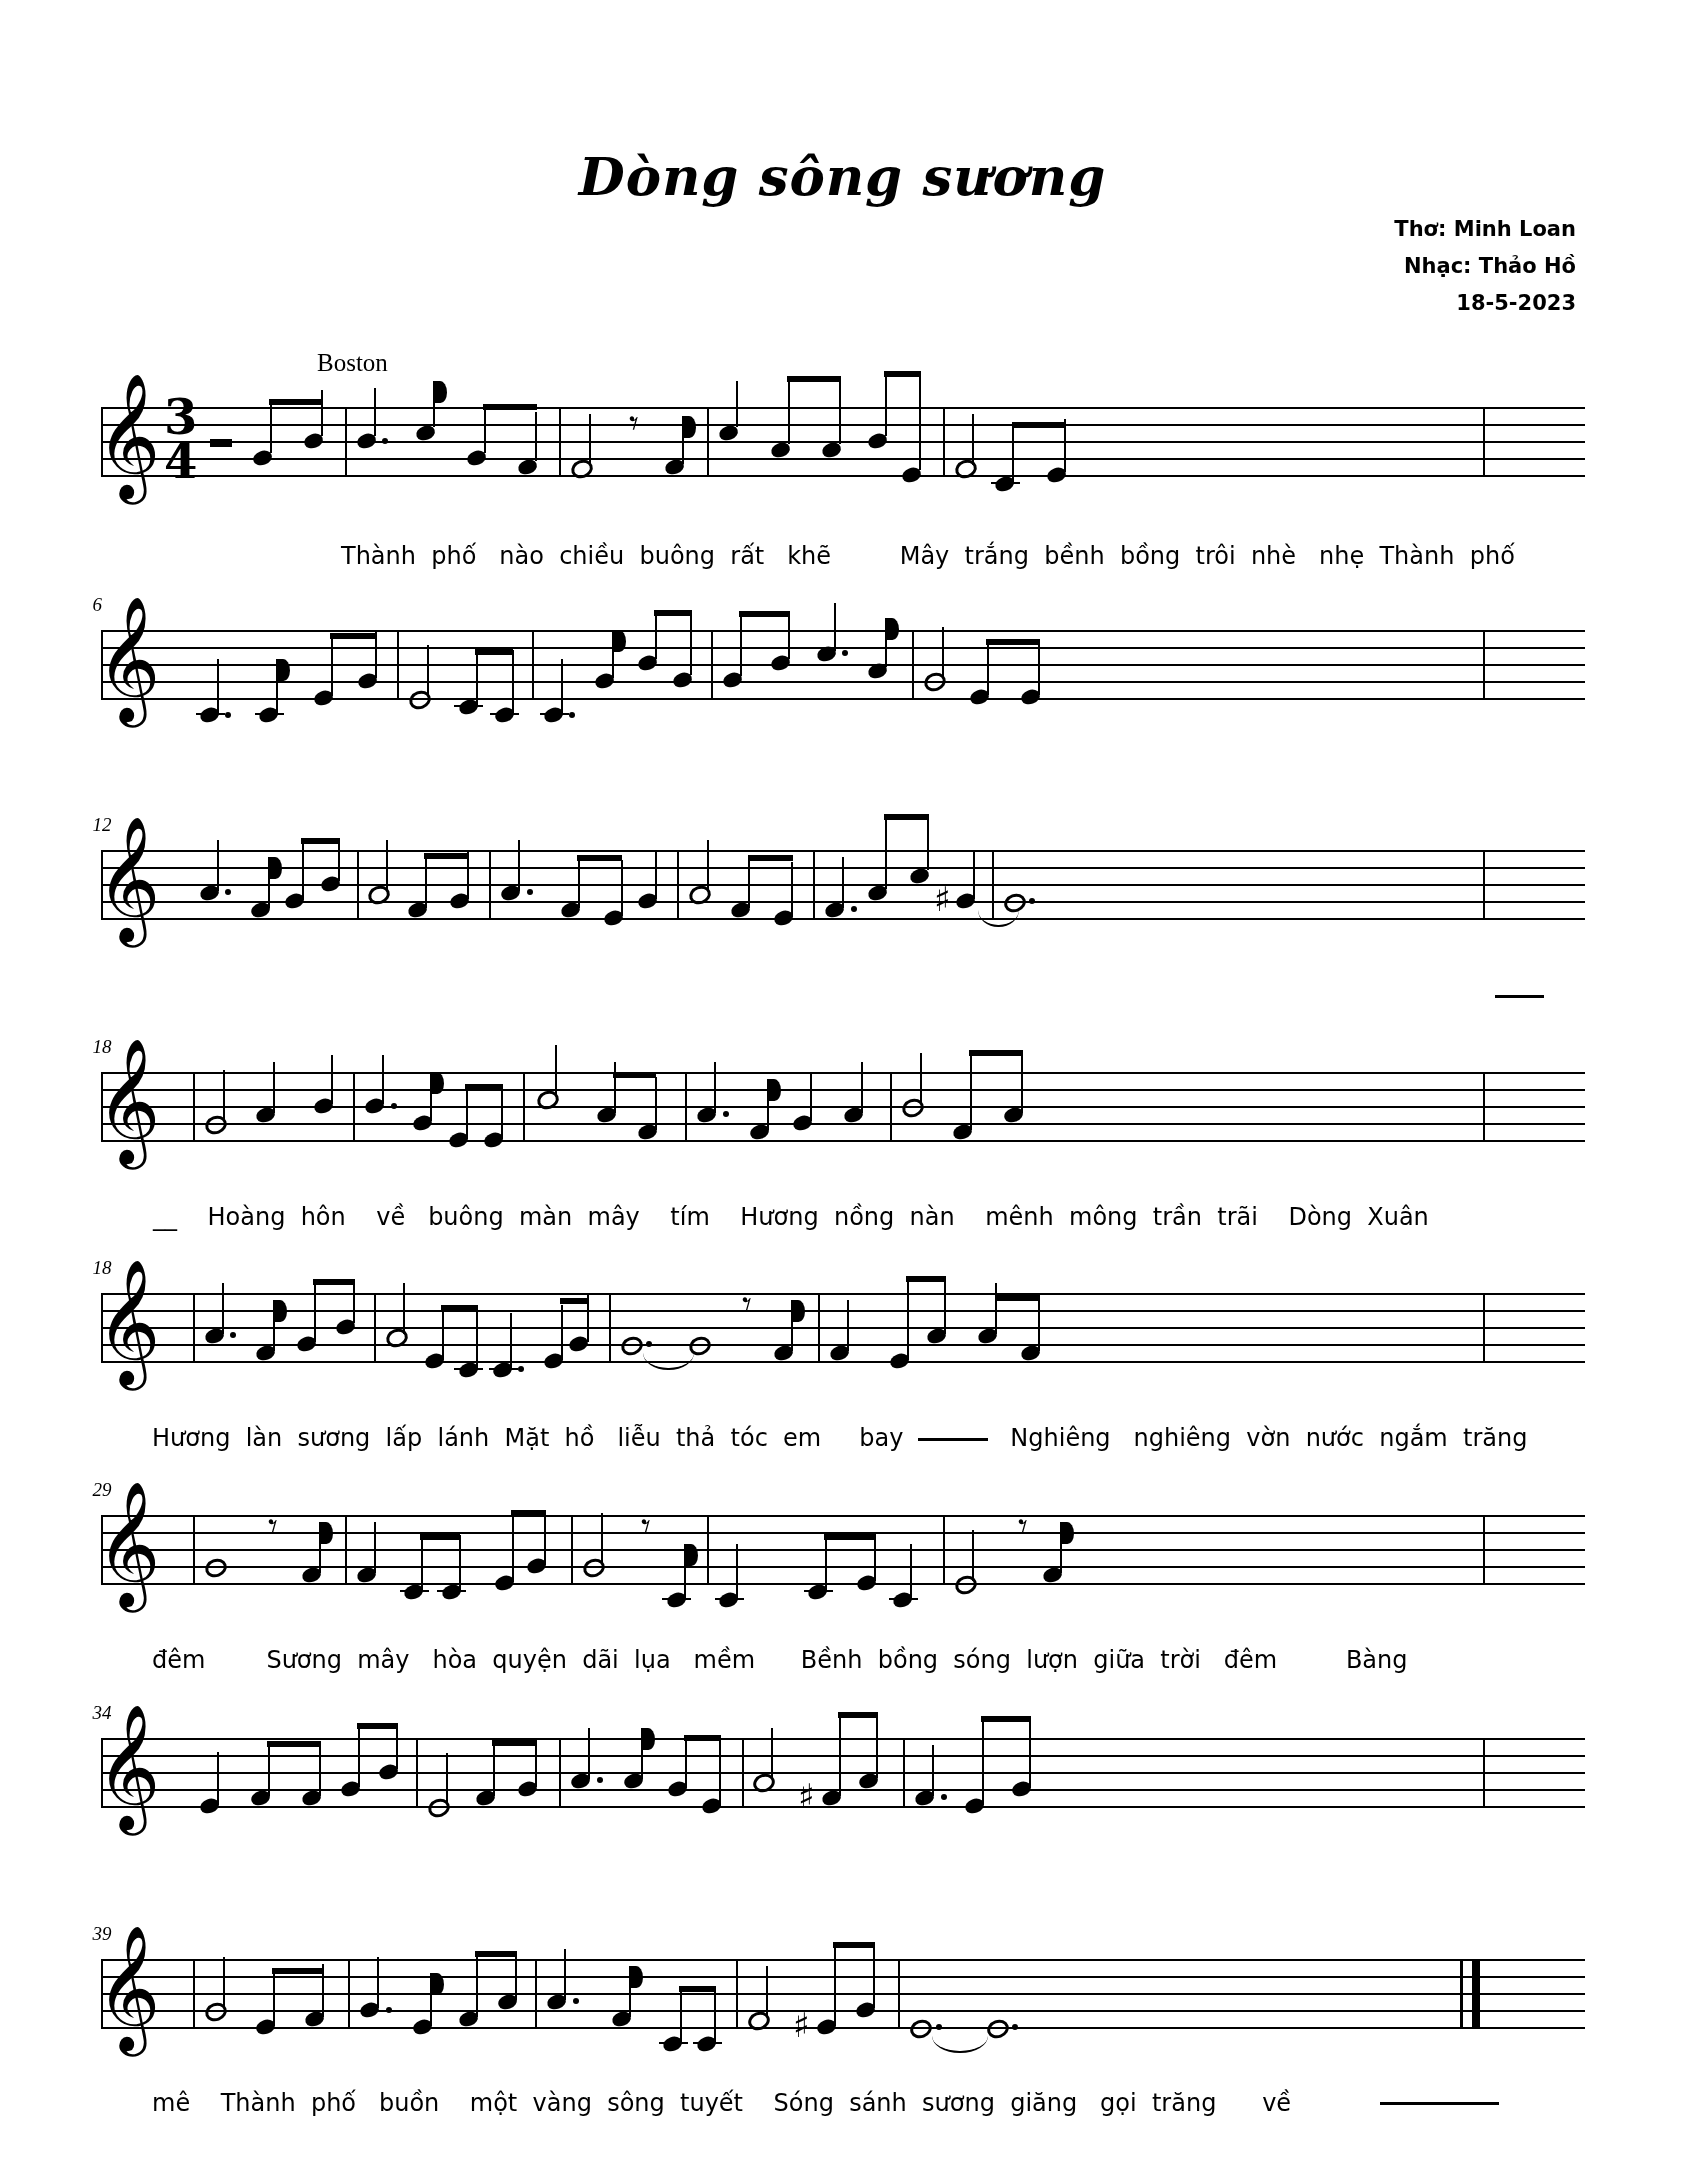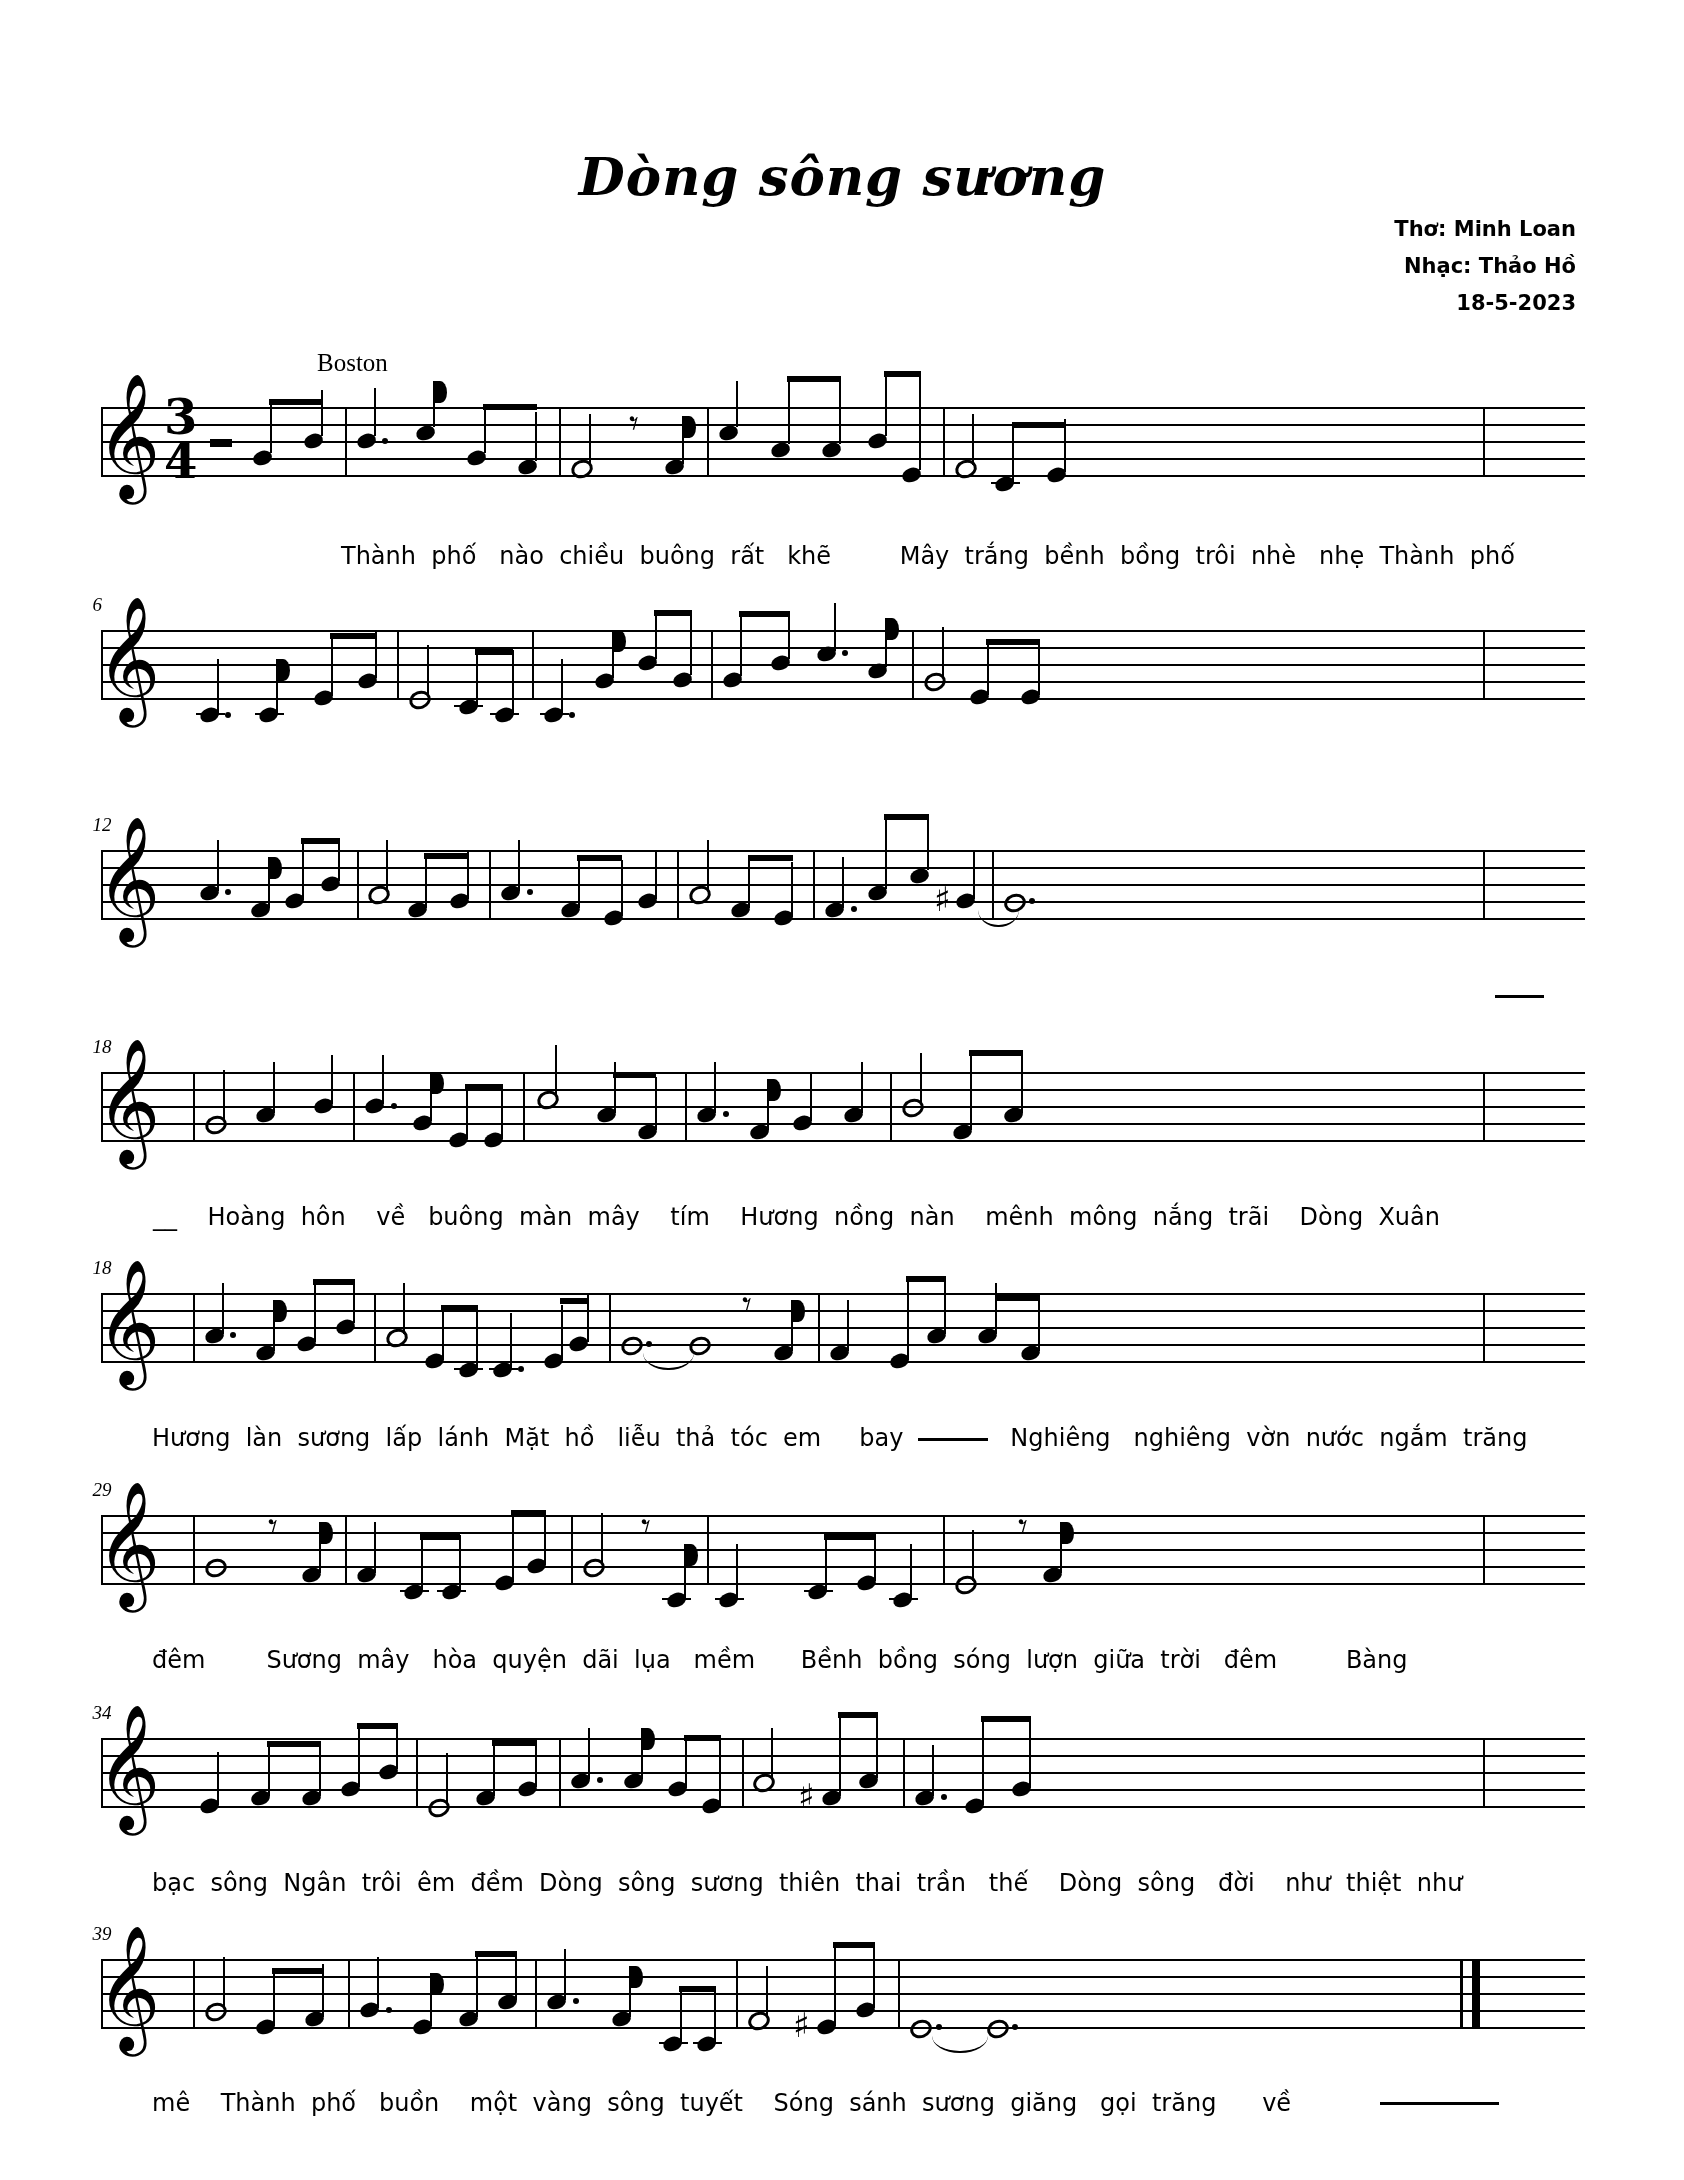--- a/index.html
+++ b/index.html
@@ -523,21 +523,21 @@
       <div class="stem" style="left:819px; top:-19px; height:51px;"></div>
       <div class="note" style="left:852px; top:53px;"></div>
       <div class="stem" style="left:869px; top:-20.4px; height:78px;"></div>
       <div class="note" style="left:903px; top:36px;"></div>
       <div class="stem" style="left:920px; top:-22px; height:63px;"></div>
       <div class="beam" style="left:868px; top:-22px; width:54px;"></div>
 
       <div class="barline" style="left:1382px;"></div>
     </div>
   </div>
-  <div class="lyrics" style="top:1203px; left:153px;">__    Hoàng  hôn    về   buông  màn  mây    tím    Hương  nồng  nàn    mênh  mông  nắng  trãi    Dòng  Xuân</div>
+  <div class="lyrics" style="top:1203px; left:153px;">__    Hoàng  hôn    về   buông  màn  mây    tím    Hương  nồng  nàn    mênh  mông  trần  trãi    Dòng  Xuân</div>
 
   <div class="system" style="top:1293px;">
     <div class="measure-num" style="left:-8.5px; top:-36px;">18</div>
     <div class="staff">
       <div class="line"></div>
       <div class="line"></div>
       <div class="line"></div>
       <div class="line"></div>
       <div class="line"></div>
 
@@ -751,21 +751,20 @@
       <div class="dot" style="left:840px; top:56px;"></div>
       <div class="note" style="left:864px; top:61px;"></div>
       <div class="stem" style="left:881px; top:-20.4px; height:87px;"></div>
       <div class="note" style="left:911px; top:44px;"></div>
       <div class="stem" style="left:928px; top:-22px; height:72px;"></div>
       <div class="beam" style="left:880px; top:-22px; width:50px;"></div>
 
       <div class="barline" style="left:1382px;"></div>
     </div>
   </div>
-  <div class="lyrics" style="top:1869px; left:152px;">bạc  sông  Ngân  trôi  êm  đềm  Dòng  sông  sương  thiên  thai  trần   thế    Dòng  sông   đời    như  thiệt  như</div>
 
   <div class="system" style="top:1959px;">
     <div class="measure-num" style="left:-8.5px; top:-36px;">39</div>
     <div class="staff">
       <div class="line"></div>
       <div class="line"></div>
       <div class="line"></div>
       <div class="line"></div>
       <div class="line"></div>
 

